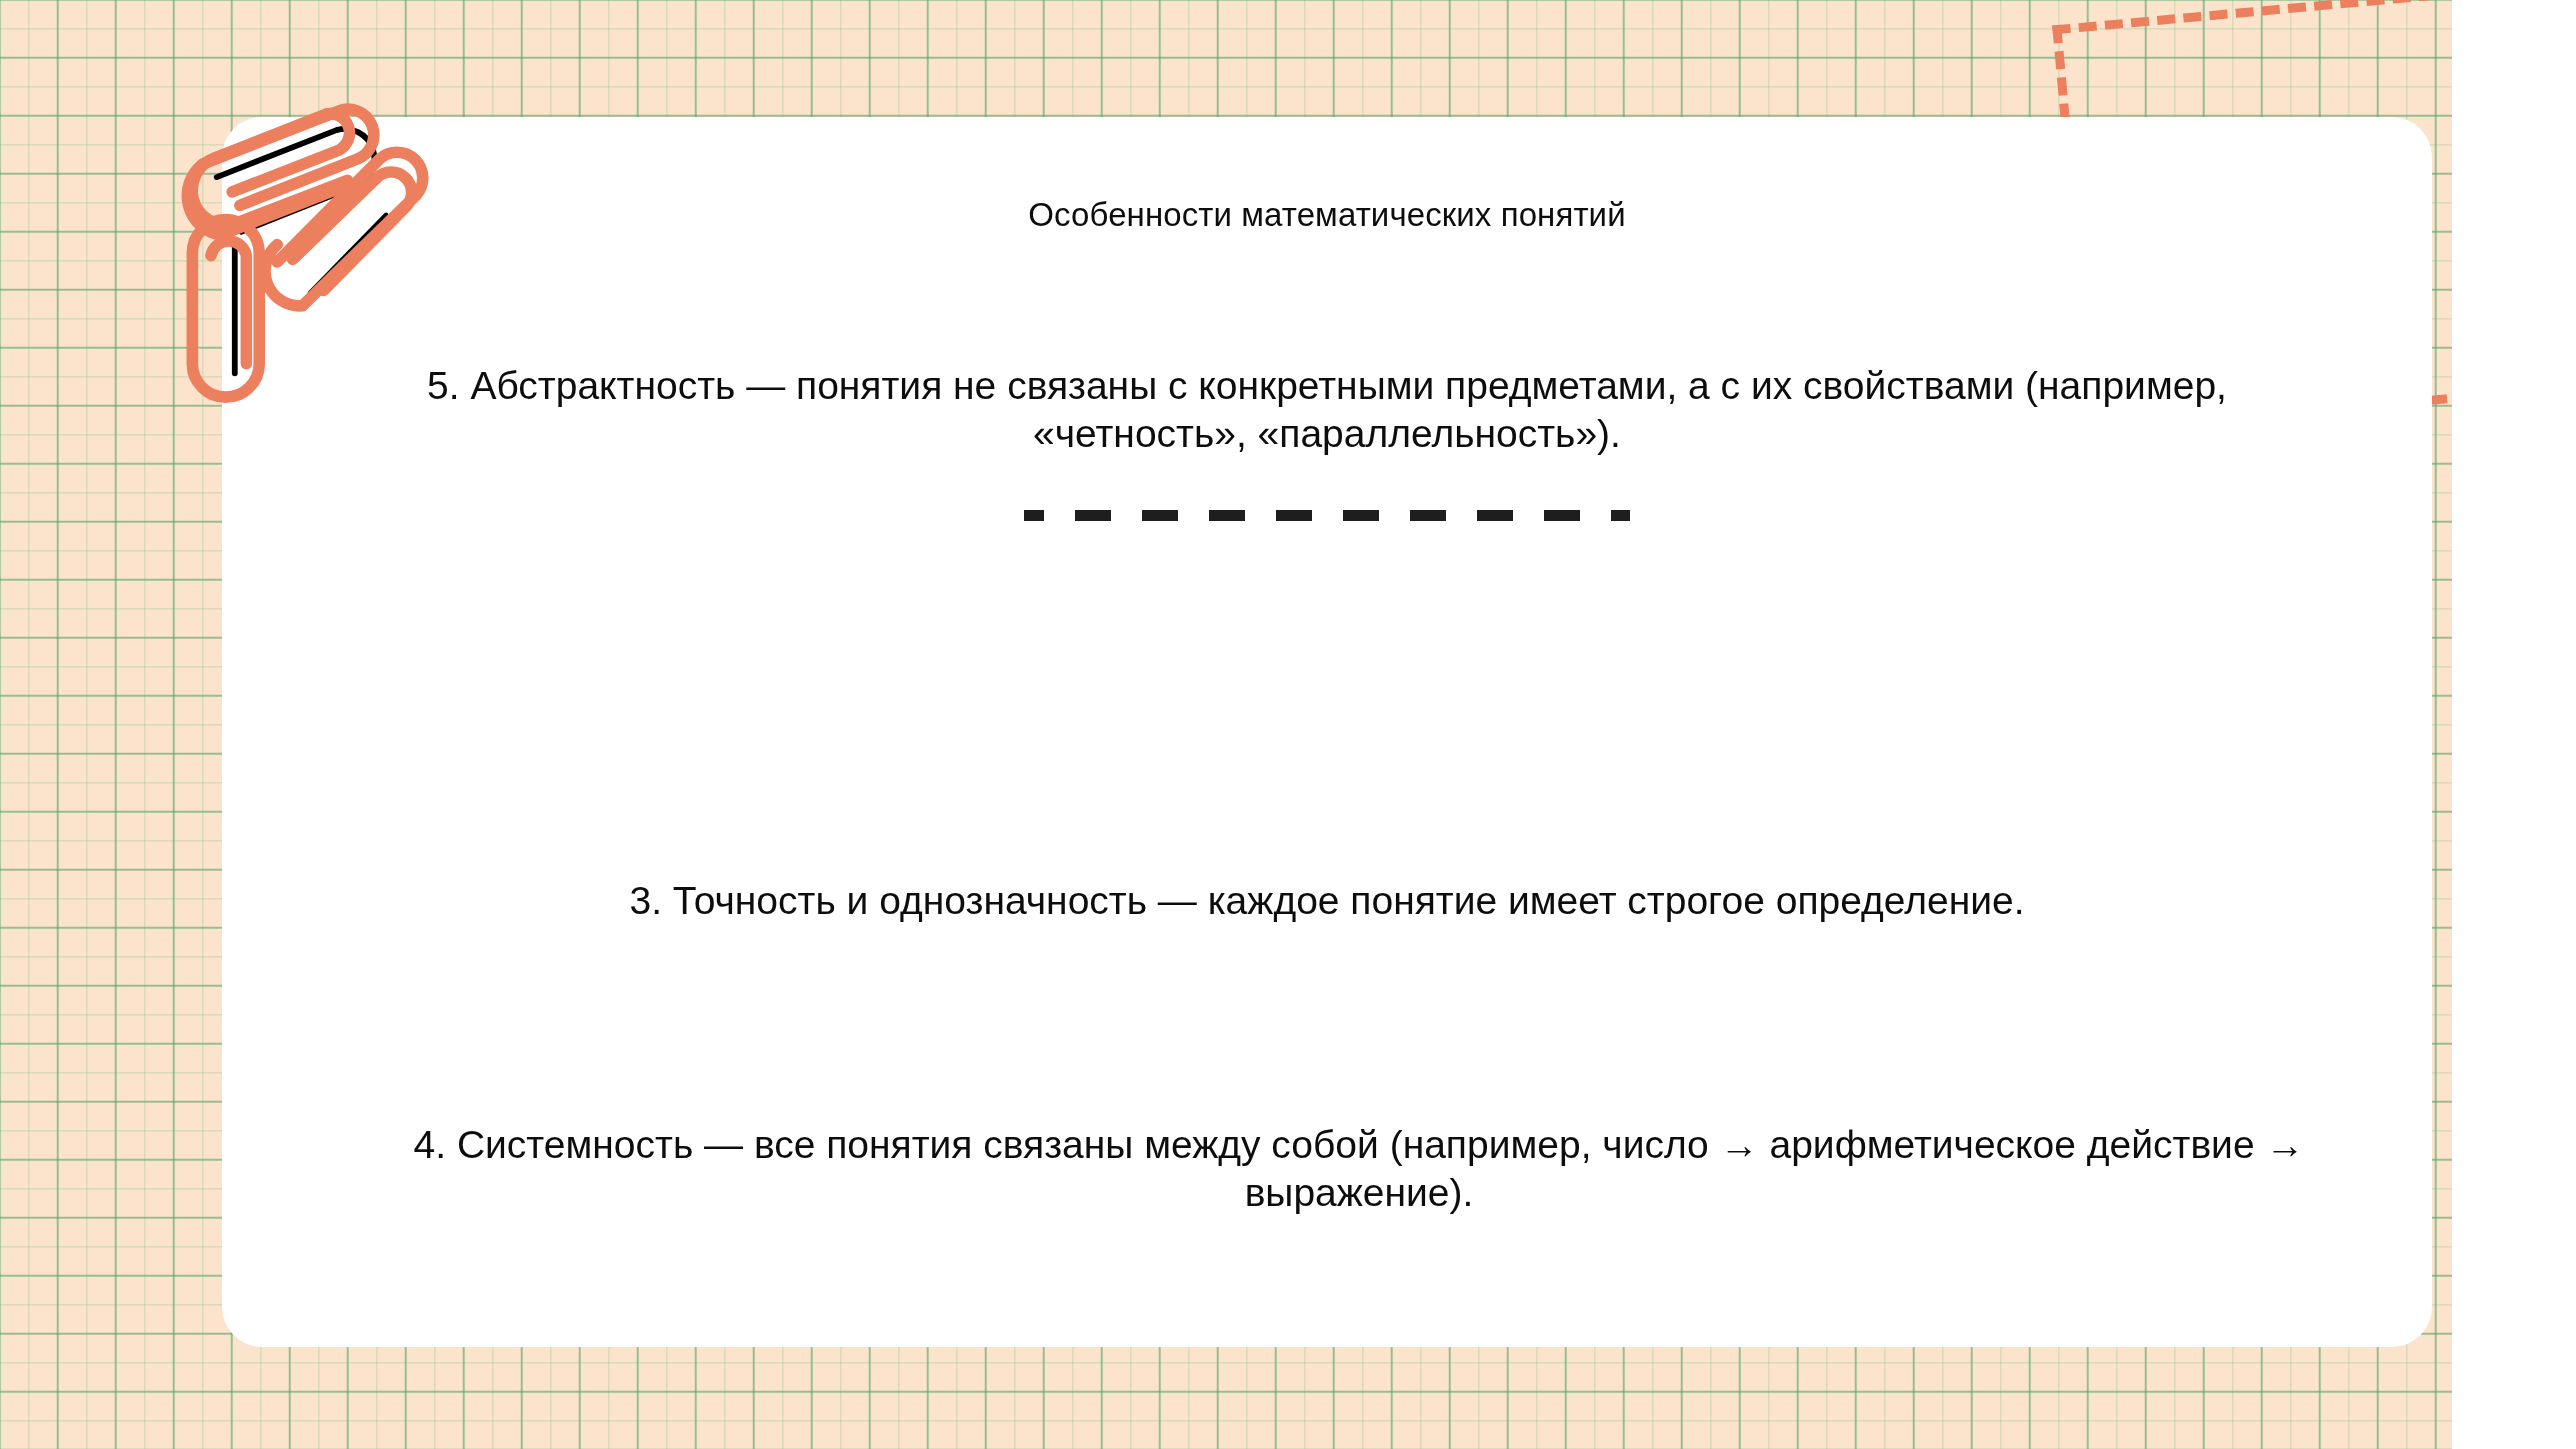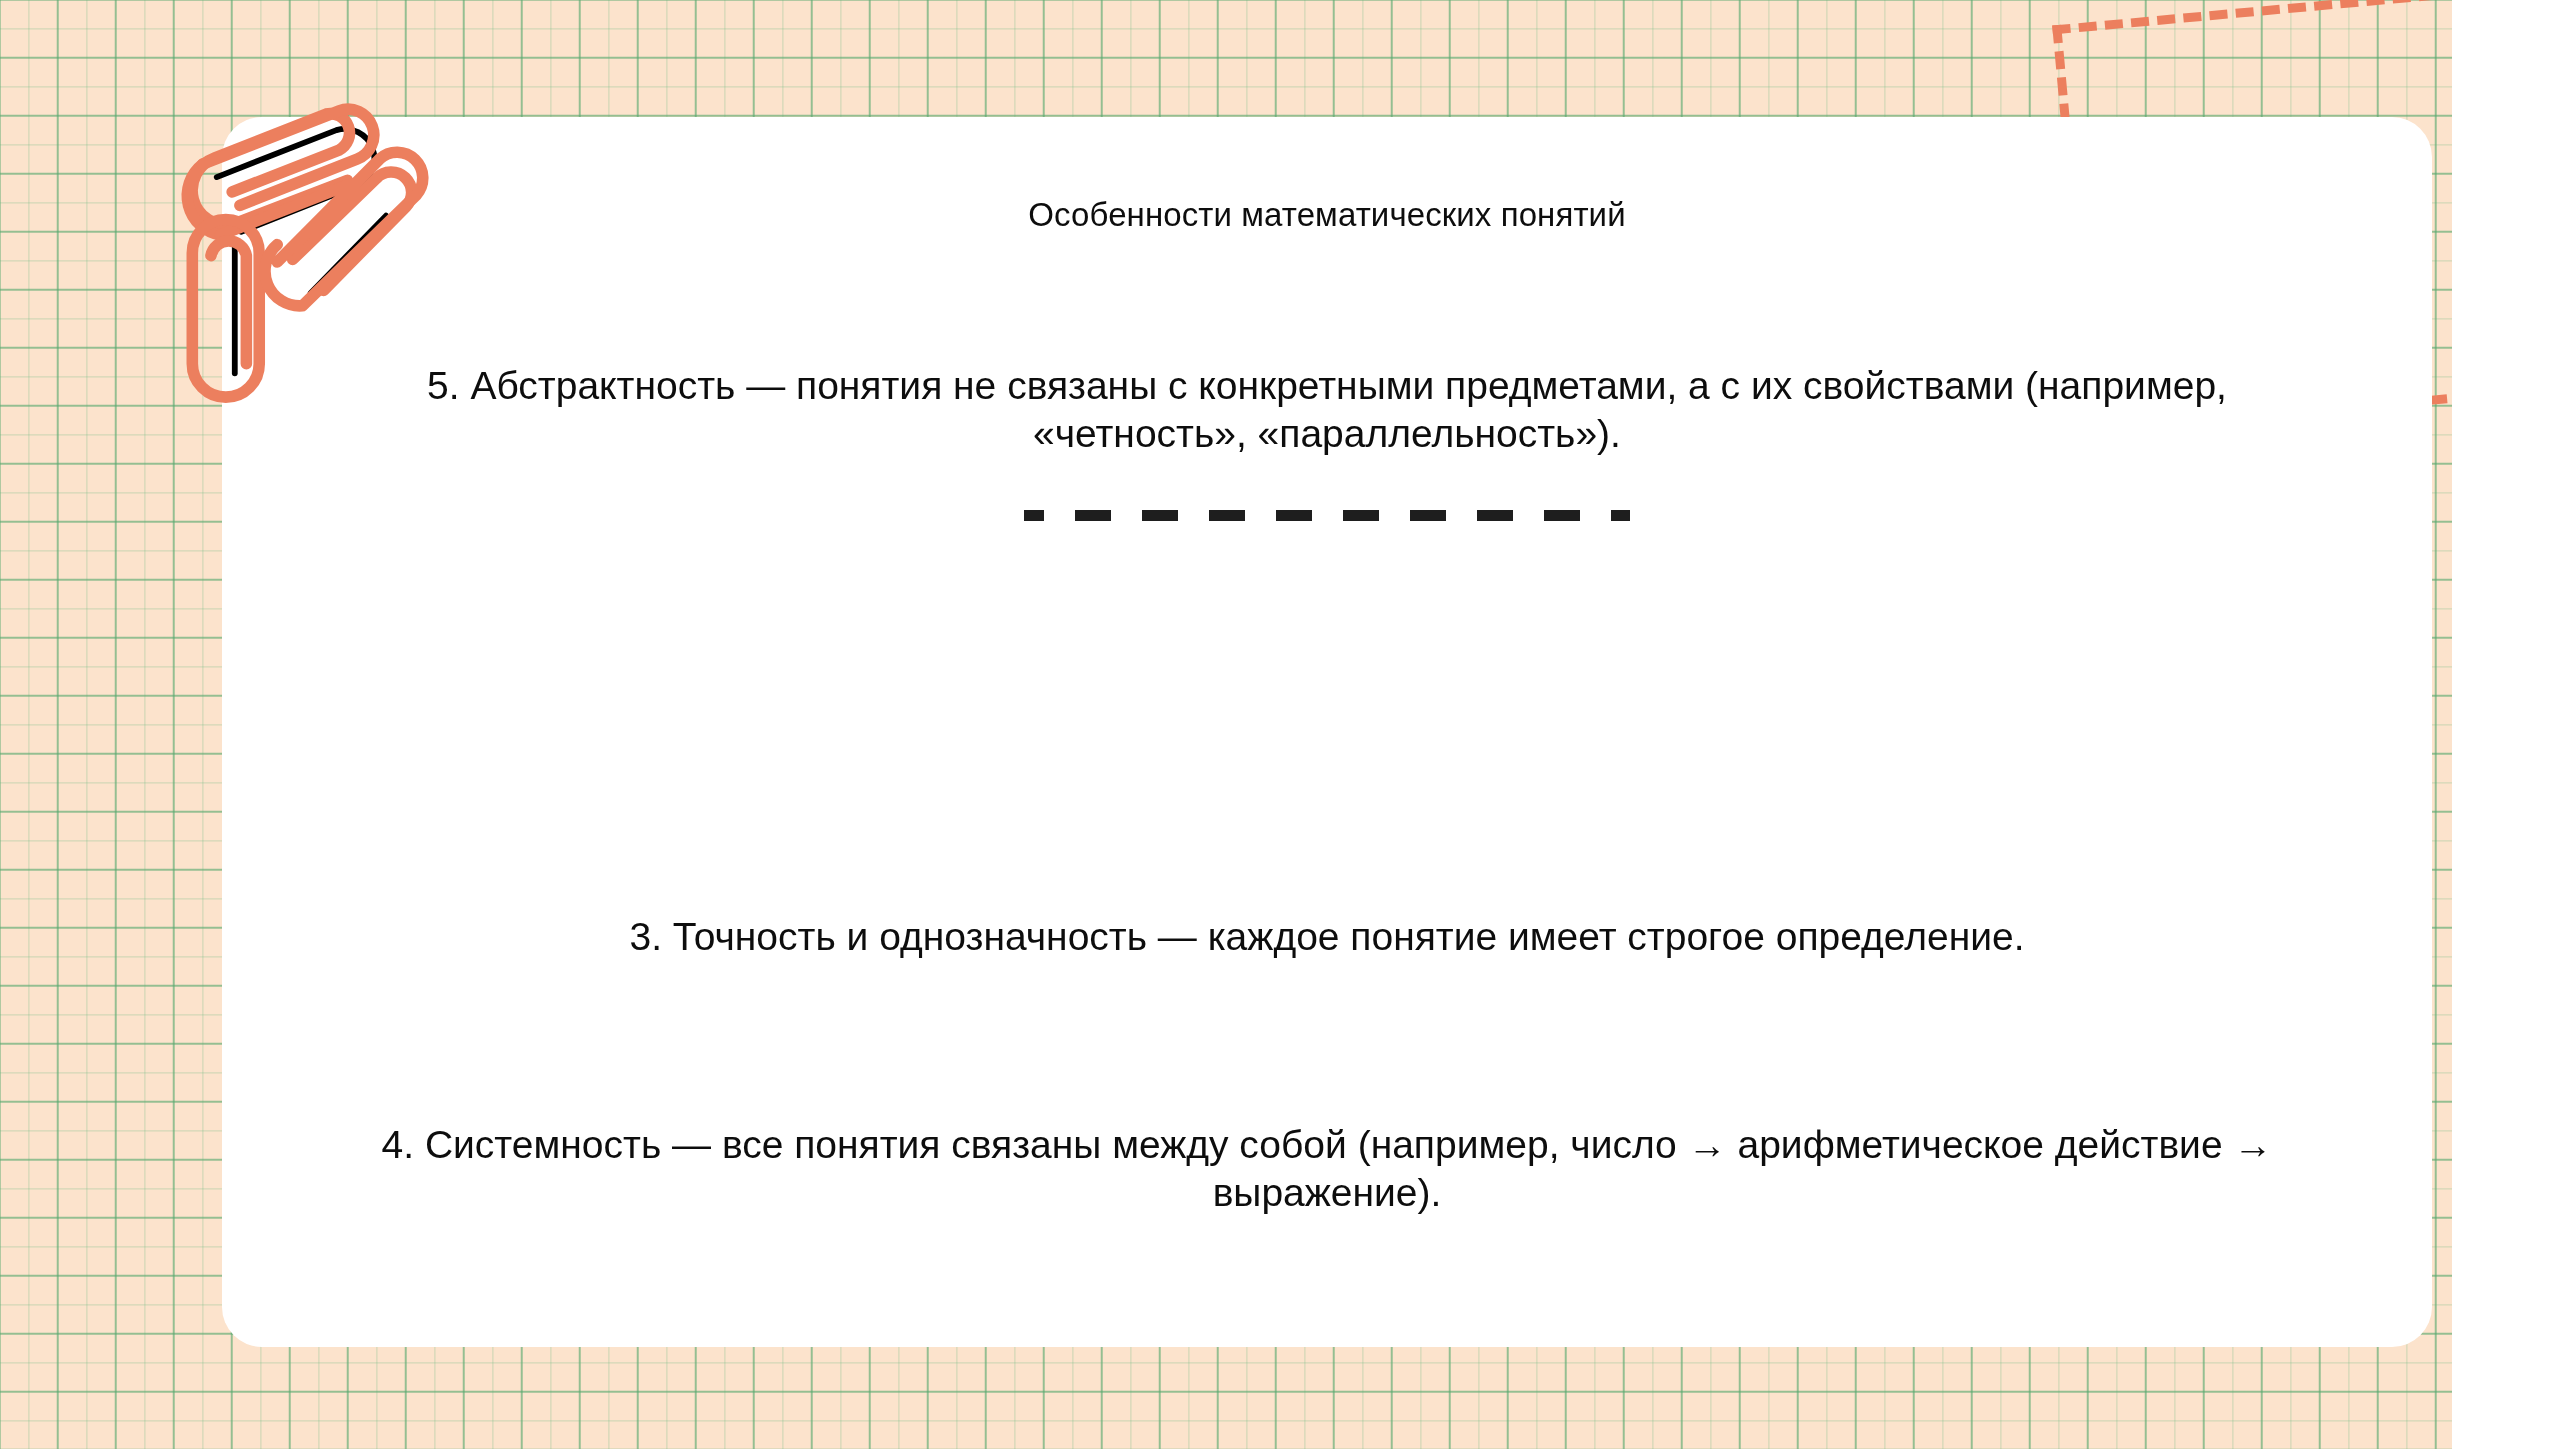--- a/index.html
+++ b/index.html
@@ -103,22 +103,22 @@
   .para {
     position: absolute;
     width: 1906px;
     left: 152px;
     font-size: 39px;
     line-height: 1.22;
     font-weight: 400;
   }
   .para-1 { top: 206px; }
   .para-2 { top: 496px; }
-  .para-3 { top: 757px; }
-  .para-4 { top: 965px; }
+  .para-3 { top: 721px; }
+  .para-4 { top: 965px; margin-left: 32px; }
 
   
   .divider {
     position: absolute;
     top: 393px;
     left: 0;
     width: 100%;
     display: flex;
     justify-content: center;
     align-items: center;

